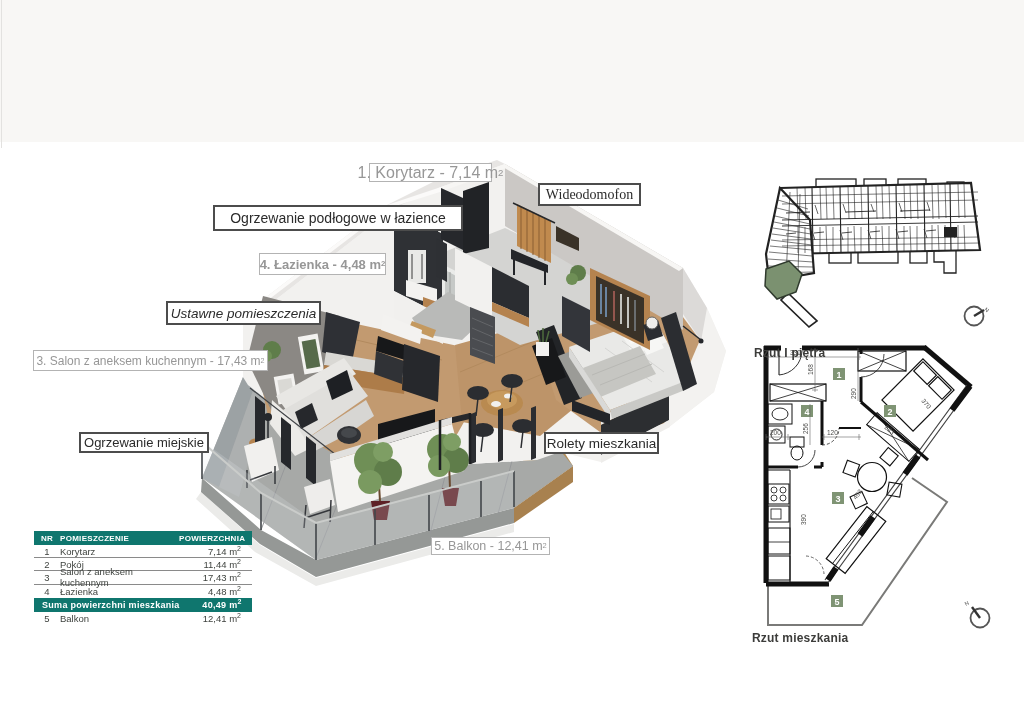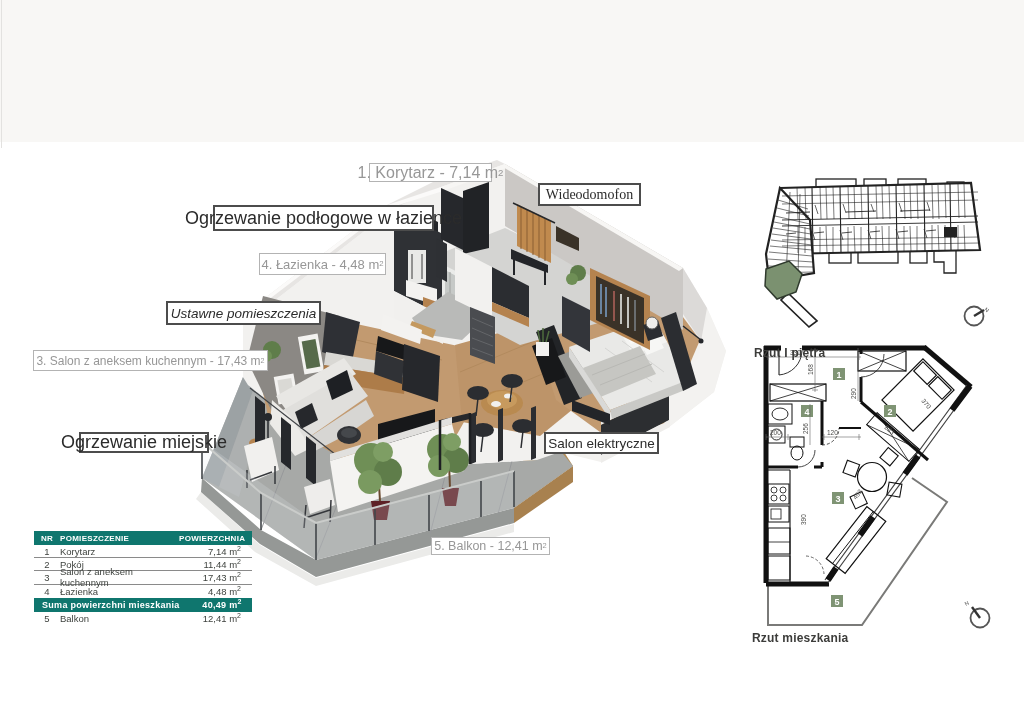--- a/index.html
+++ b/index.html
@@ -424,31 +424,31 @@
   <circle cx="980" cy="618" r="9.5" fill="none" stroke="#555" stroke-width="1.8"></circle>
   <path d="M980,618 L972,607" stroke="#333" stroke-width="2.4"></path>
   <text x="966" y="606" font-size="5.5" fill="#444" font-family="Liberation Sans,sans-serif" transform="rotate(-30 966 606)">N</text>
 </g>
 </svg>
 
 <div class="lbl gray" style="left:369px;top:163px;width:123px;height:19px;font-size:16px;">1.&nbsp;Korytarz&nbsp;-&nbsp;7,14&nbsp;m<sup>2</sup></div>
 
 <div class="lbl dark" style="left:538px;top:183px;width:103px;height:23px;font-size:14px;font-family:Liberation Serif, serif;">Wideodomofon</div>
 
-<div class="lbl dark" style="left:213px;top:205px;width:221px;height:26px;font-size:18px;">Ogrzewanie podłogowe w łazience</div>
-
-<div class="lbl gray" style="left:259px;top:253px;width:127px;height:22px;font-size:13px;">4.&nbsp;Łazienka&nbsp;-&nbsp;4,48&nbsp;m<sup>2</sup></div>
+<div class="lbl dark" style="left:213px;top:205px;width:250px;height:26px;font-size:14px;">Ogrzewanie podłogowe w łazience</div>
+
+<div class="lbl gray" style="left:259px;top:253px;width:127px;height:22px;font-size:13px;font-weight:bold;">4.&nbsp;Łazienka&nbsp;-&nbsp;4,48&nbsp;m<sup>2</sup></div>
 
 <div class="lbl dark" style="left:166px;top:301px;width:155px;height:24px;font-size:13.5px;font-style:italic;">Ustawne pomieszczenia</div>
 
 <div class="lbl gray" style="left:33px;top:350px;width:235px;height:21px;font-size:12px;">3.&nbsp;Salon z aneksem kuchennym&nbsp;-&nbsp;17,43&nbsp;m<sup>2</sup></div>
 
-<div class="lbl dark" style="left:79px;top:432px;width:130px;height:21px;font-size:18px;">Ogrzewanie miejskie</div>
-
-<div class="lbl dark" style="left:544px;top:432px;width:115px;height:22px;font-size:13.5px;">Salon elektryczne</div>
+<div class="lbl dark" style="left:79px;top:432px;width:130px;height:21px;font-size:13px;">Ogrzewanie miejskie</div>
+
+<div class="lbl dark" style="left:544px;top:432px;width:115px;height:22px;font-size:13.5px;">Rolety mieszkania</div>
 
 <div class="lbl gray" style="left:431px;top:537px;width:119px;height:18px;font-size:12.5px;">5.&nbsp;Balkon&nbsp;-&nbsp;12,41&nbsp;m<sup>2</sup></div>
 
 <div class="cap" style="left:754px;top:326px;margin-top:20px;">Rzut I piętra</div>
 
 <div class="cap" style="left:752px;top:631px;">Rzut mieszkania</div>
 
 <div id="tbl">
   <div class="r hd">
         <div class="nr">NR</div>

